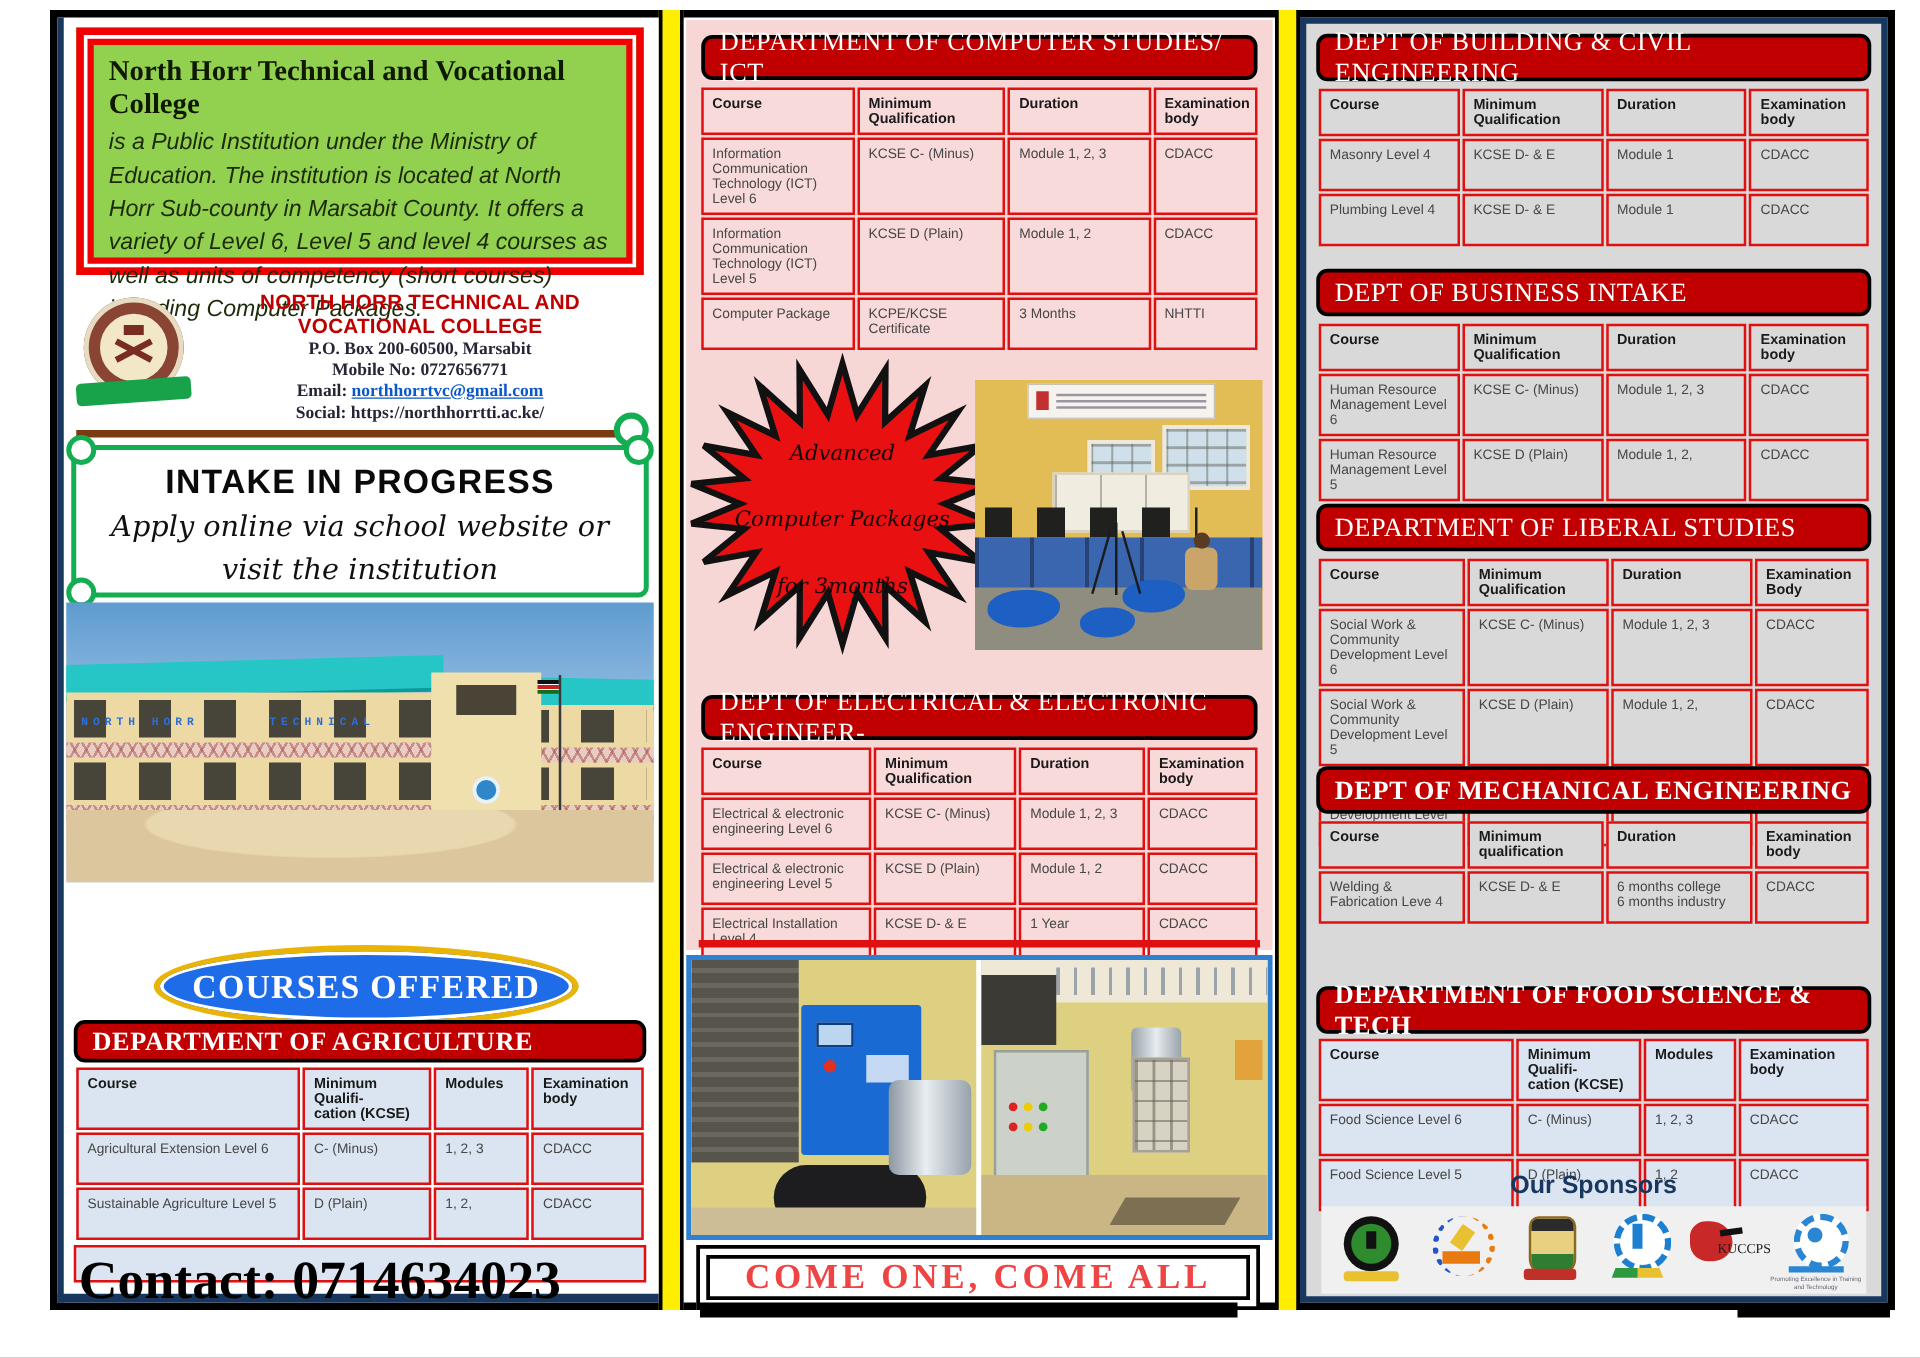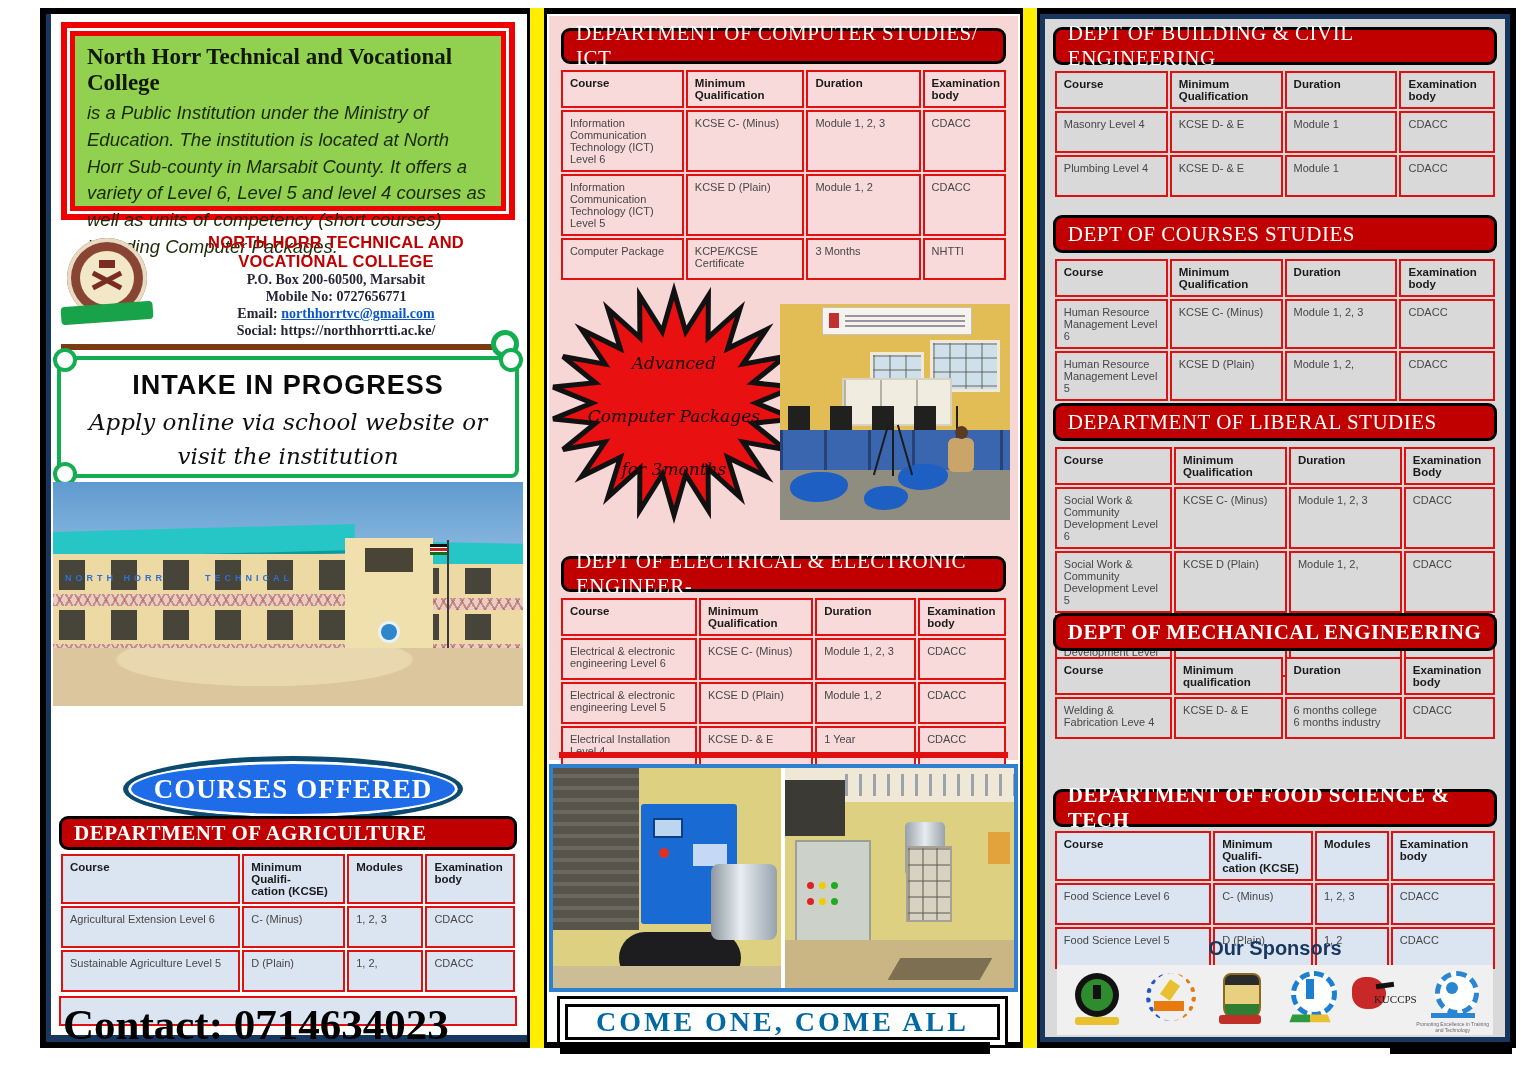--- a/index.html
+++ b/index.html
@@ -59,21 +59,21 @@
   #brown-rule{position:absolute;top:330px;left:10px;right:14px;height:6px;background:#7a3b12;}
   #rule-curl{position:absolute;top:316px;right:8px;width:18px;height:18px;border:5px solid #13ad52;border-radius:50%;background:#fff;}
   #intake-scroll{position:absolute;top:342px;left:6px;right:8px;height:122px;background:#fff;
                  border:4px solid #13ad52;border-radius:8px;box-sizing:border-box;text-align:center;padding-top:10px;}
   .curl{position:absolute;width:16px;height:16px;border:4px solid #13ad52;border-radius:50%;background:#fff;}
   #curl-tl{left:-8px;top:-12px;} #curl-bl{left:-8px;bottom:-12px;} #curl-tr{right:-8px;top:-12px;}
   #intake-title{font-weight:bold;font-size:27px;color:#0a0a0a;letter-spacing:1px;}
   .intake-line{font-family:"DejaVu Serif",serif;font-style:italic;font-size:23px;color:#101010;margin-top:8px;}
   
   #building-photo{position:absolute;top:468px;left:2px;right:4px;height:224px;overflow:hidden;
-                  background:linear-gradient(#5f9bd0,#a9cce8 55%,#d4e4f2);}
+                  background:linear-gradient(#5f9bd0,#a9cce8 55%,#d4e4f2);font-family:Liberation Mono, monospace;}
   .roof{position:absolute;background:#27c6c6;border-bottom:3px solid #0e9a9a;}
   #roof-l{left:-4px;top:46px;width:306px;height:26px;transform:rotate(-1.5deg);}
   #roof-r{right:-4px;top:60px;width:176px;height:22px;transform:rotate(1.2deg);}
   .bwing{position:absolute;background:#ecd9a4;}
   #body-l{left:0;top:72px;width:300px;height:134px;}
   #body-r{right:0;top:82px;width:168px;height:124px;}
   .win-row{position:absolute;left:6px;right:6px;background:repeating-linear-gradient(90deg,#47443a 0 26px,rgba(0,0,0,0) 26px 52px);}
   .rail{position:absolute;left:0;right:0;height:12px;background:#e9cdc5;
         background-image:repeating-linear-gradient(60deg,rgba(170,90,80,.55) 0 2px,rgba(0,0,0,0) 2px 8px),
                          repeating-linear-gradient(-60deg,rgba(170,90,80,.55) 0 2px,rgba(0,0,0,0) 2px 8px);}
@@ -82,21 +82,21 @@
   #tower-win{position:absolute;left:20px;top:10px;width:48px;height:24px;background:#4a4437;}
   #tower-crest{position:absolute;left:36px;top:86px;width:16px;height:16px;border-radius:50%;background:#2f86c8;box-shadow:0 0 0 3px #e8f2f8;}
   #tower-arch{position:absolute;left:29px;bottom:0;width:30px;height:36px;background:#3c362c;border-radius:15px 15px 0 0;}
   #flagpole{position:absolute;left:394px;top:58px;width:2px;height:152px;background:#3a3a3a;}
   #flag{position:absolute;left:377px;top:62px;width:17px;height:11px;
         background:linear-gradient(180deg,#111 0 30%,#fff 30% 36%,#c22222 36% 64%,#fff 64% 70%,#176d17 70%);}
   #ground{position:absolute;left:0;bottom:0;height:58px;width:100%;
           background:radial-gradient(ellipse at 45% 20%,#e9d7af 0 40%,rgba(0,0,0,0) 41%),#dcc69e;}
   
   #courses-oval{position:absolute;top:742px;left:72px;width:330px;height:56px;background:#1f6ce8;
-                border:5px solid #0c4a6e;border-radius:50%;box-shadow:inset 0 0 0 3px #fff;
+                border:5px solid #eab308;border-radius:50%;box-shadow:inset 0 0 0 3px #fff;
                 display:flex;align-items:center;justify-content:center;}
   #courses-oval span{color:#fff;font-family:"Liberation Serif",serif;font-weight:bold;font-size:27px;letter-spacing:1px;}
   #agri-header{top:802px;left:8px;right:10px;height:34px;}
   #agri-wrap{position:absolute;top:838px;left:8px;right:10px;}
   #agri-empty{height:26px;background:#dbe5f1;border:2px solid #e01010;margin-top:2px;}
   #contact-big{position:absolute;top:986px;left:12px;right:10px;font-family:"Liberation Serif",serif;
                font-weight:bold;font-size:43px;color:#000;}
   
   #pink-block{position:absolute;top:2px;left:2px;right:2px;height:744px;background:#f7d6d6;}
   #ict-header{top:12px;left:12px;right:12px;height:36px;}
@@ -151,21 +151,21 @@
   #m2-tank{position:absolute;left:120px;top:54px;width:40px;height:54px;border-radius:5px;
            background:linear-gradient(90deg,#97a1a8,#e6ecef 50%,#99a3aa);}
   #m2-door{position:absolute;right:62px;top:78px;width:42px;height:72px;background:#d8d2c2;border:2px solid #a8a296;
            background-image:linear-gradient(90deg,rgba(90,90,80,.5) 0 2px,rgba(0,0,0,0) 2px),linear-gradient(rgba(90,90,80,.5) 0 2px,rgba(0,0,0,0) 2px);
            background-size:14px 16px;}
   #m2-sign{position:absolute;right:4px;top:64px;width:22px;height:32px;background:#e2a23c;}
   #m2-floor{position:absolute;left:0;right:0;bottom:0;height:48px;background:#cab684;}
   #m2-mat{position:absolute;right:28px;bottom:8px;width:92px;height:22px;background:#7d6f52;transform:skewX(-30deg);}
   #comeall{position:absolute;top:982px;left:10px;right:12px;height:46px;background:#fff;border:3px solid #000;
            box-shadow:inset 0 0 0 5px #fff,inset 0 0 0 8px #000;display:flex;align-items:center;justify-content:center;}
-  #comeall span{font-family:"Liberation Serif",serif;font-weight:bold;font-size:28px;letter-spacing:3px;color:#0369a1;}
+  #comeall span{font-family:"Liberation Serif",serif;font-weight:bold;font-size:28px;letter-spacing:3px;color:#ef4444;}
   
   .rh{left:8px;right:8px;}
   #bciv-header{top:8px;height:38px;} #bciv-wrap{position:absolute;top:50px;left:8px;right:8px;}
   #bus-header{top:196px;height:38px;} #bus-wrap{position:absolute;top:238px;left:8px;right:8px;}
   #lib-header{top:384px;height:38px;} #lib-wrap{position:absolute;top:426px;left:8px;right:8px;}
   #mech-header{top:594px;height:38px;} #mech-wrap{position:absolute;top:636px;left:8px;right:8px;}
   #food-header{top:770px;height:38px;} #food-wrap{position:absolute;top:810px;left:8px;right:8px;}
   #sponsors-title{position:absolute;top:918px;left:0;right:0;text-align:center;color:#17375e;
                   font-weight:bold;font-size:20px;}
   #sponsor-strip{position:absolute;top:946px;left:12px;right:12px;height:70px;background:#f0f0f0;
@@ -474,21 +474,21 @@
               <tr>
                 <td>Plumbing Level 4</td>
                 <td>KCSE D- &amp; E</td>
                 <td>Module  1</td>
                 <td>CDACC</td>
               </tr>
             </tbody>
           </table>
       </div>
 
-      <div id="bus-header" class="dept-header serif-normal rh">DEPT OF COURSES STUDIES</div>
+      <div id="bus-header" class="dept-header serif-normal rh">DEPT OF BUSINESS INTAKE</div>
       <div id="bus-wrap">
         <table class="dept-table gray-cells tbl-b">
             <thead>
               <tr>
                 <th>Course</th>
                 <th>Minimum Qualification</th>
                 <th>Duration</th>
                 <th>Examination body</th>
               </tr>
             </thead>

